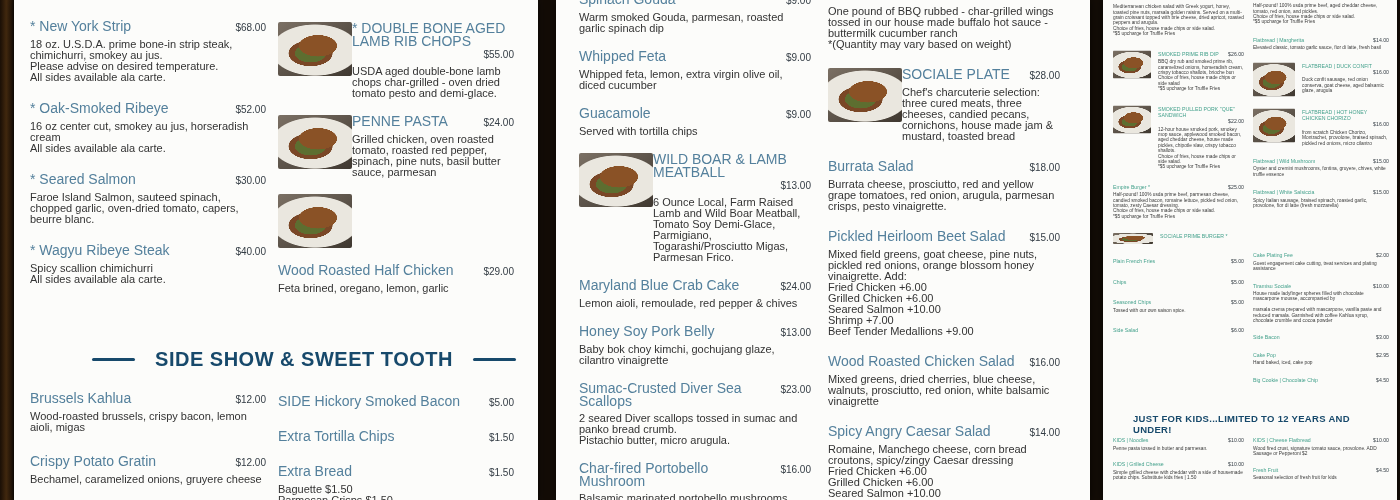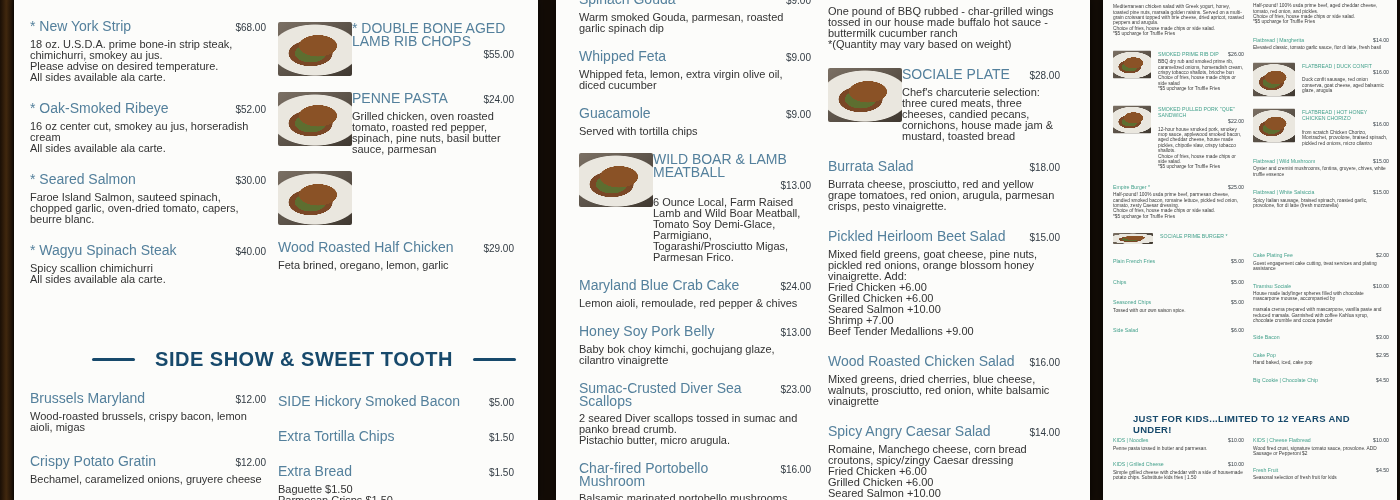--- a/index.html
+++ b/index.html
@@ -119,35 +119,36 @@
       </div>
       <div class="mi">
         <div class="mi-head">
           <span class="mi-name">* Seared Salmon</span>
           <span class="mi-price">$30.00</span>
         </div>
         <div class="mi-desc">Faroe Island Salmon, sauteed spinach, chopped garlic, oven-dried tomato, capers, beurre blanc.</div>
       </div>
       <div class="mi">
         <div class="mi-head">
-          <span class="mi-name">* Wagyu Spinach Steak</span>
+          <span class="mi-name">* Wagyu Ribeye Steak</span>
           <span class="mi-price">$40.00</span>
         </div>
         <div class="mi-desc">Spicy scallion chimichurri
 All sides available ala carte.</div>
       </div>
     </div>
   <div class="col" id="p1c2">
       <div class="mi hasphoto">
         <div class="photo ph-lg"></div>
         <div class="mi-body">
           <div class="mi-head">
             <span class="mi-name">* DOUBLE BONE AGED LAMB RIB CHOPS</span>
           </div>
           <div class="mi-priceline">$55.00</div>
+          <div class="mi-desc">USDA aged double-bone lamb chops char-grilled - oven dried tomato pesto and demi-glace.</div>
         </div>
       </div>
       <div class="mi hasphoto">
         <div class="photo ph-lg"></div>
         <div class="mi-body">
           <div class="mi-head">
             <span class="mi-name">PENNE PASTA</span>
             <span class="mi-price">$24.00</span>
           </div>
           <div class="mi-desc">Grilled chicken, oven roasted tomato, roasted red pepper, spinach, pine nuts, basil butter sauce, parmesan</div>
@@ -165,21 +166,21 @@
       </div>
     </div>
   <div class="col sec-hdr" id="p1hdr">
     <span class="rule"></span>
     <span>SIDE SHOW &amp; SWEET TOOTH</span>
     <span class="rule"></span>
   </div>
   <div class="col" id="p1c1s">
       <div class="mi">
         <div class="mi-head">
-          <span class="mi-name">Brussels Maryland</span>
+          <span class="mi-name">Brussels Kahlua</span>
           <span class="mi-price">$12.00</span>
         </div>
         <div class="mi-desc">Wood-roasted brussels, crispy bacon, lemon aioli, migas</div>
       </div>
       <div class="mi">
         <div class="mi-head">
           <span class="mi-name">Crispy Potato Gratin</span>
           <span class="mi-price">$12.00</span>
         </div>
         <div class="mi-desc">Bechamel, caramelized onions, gruyere cheese</div>

